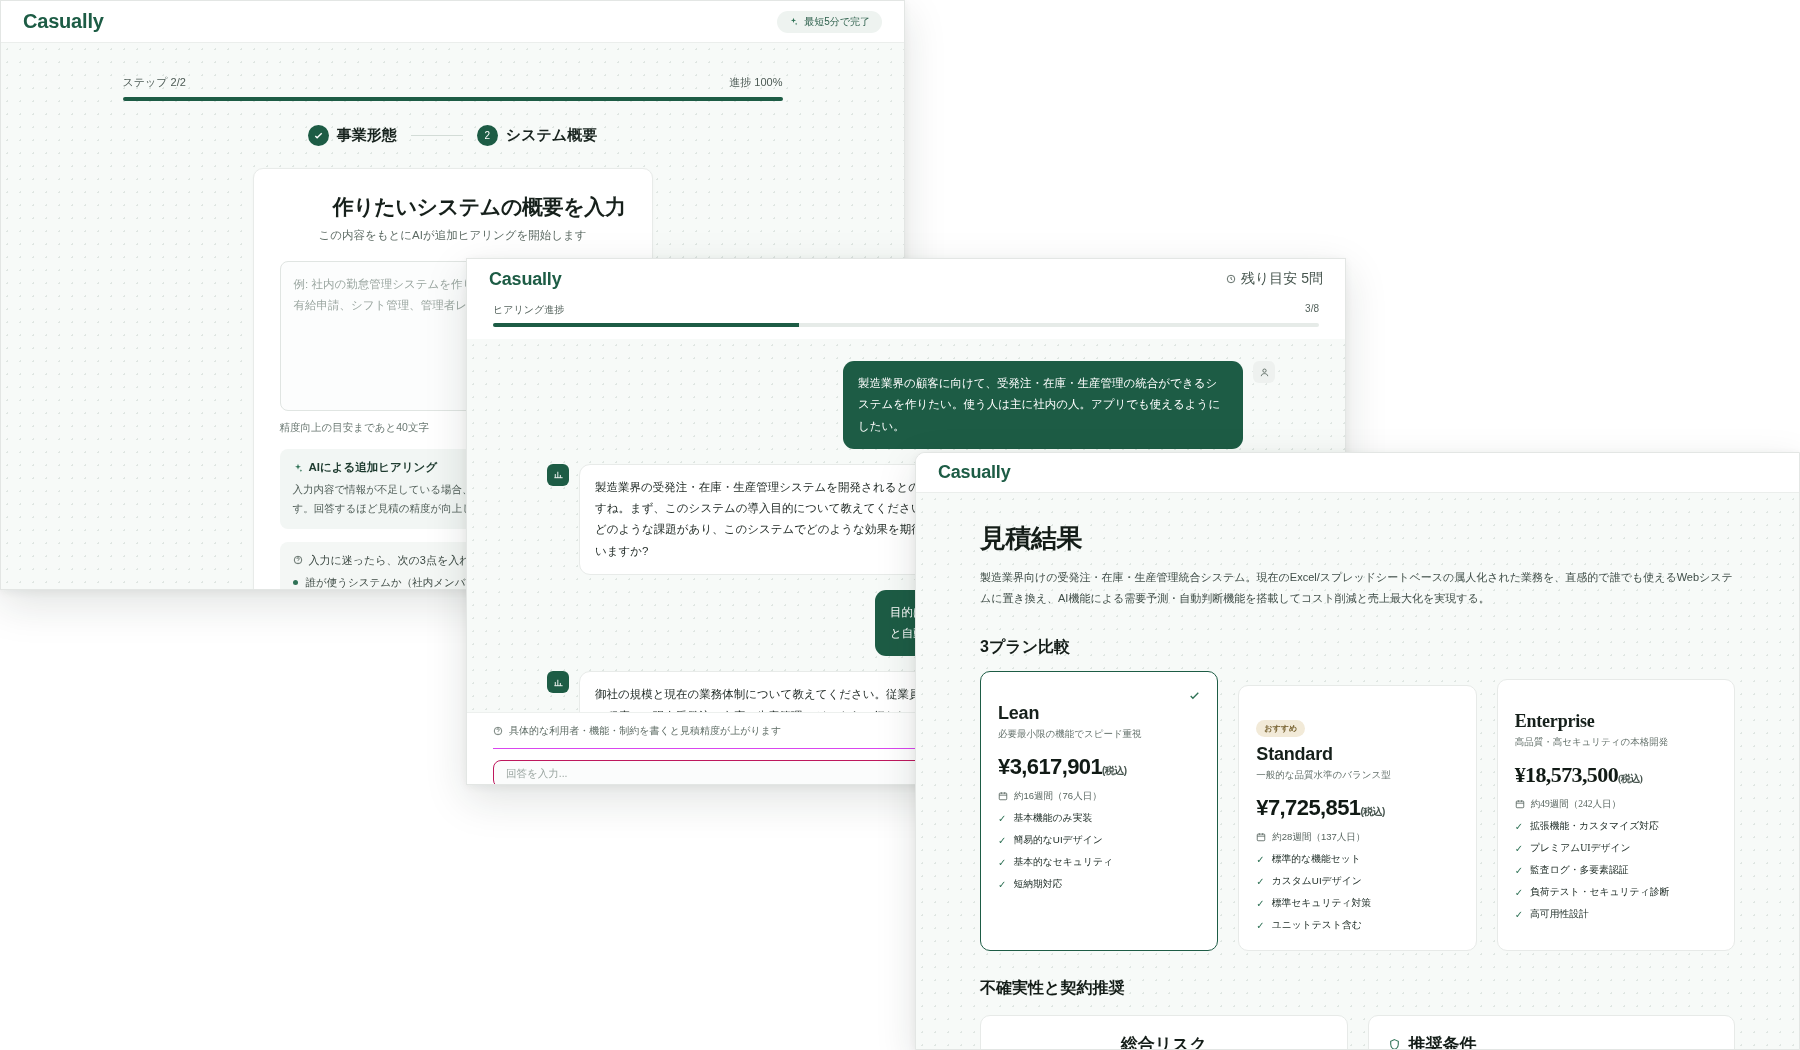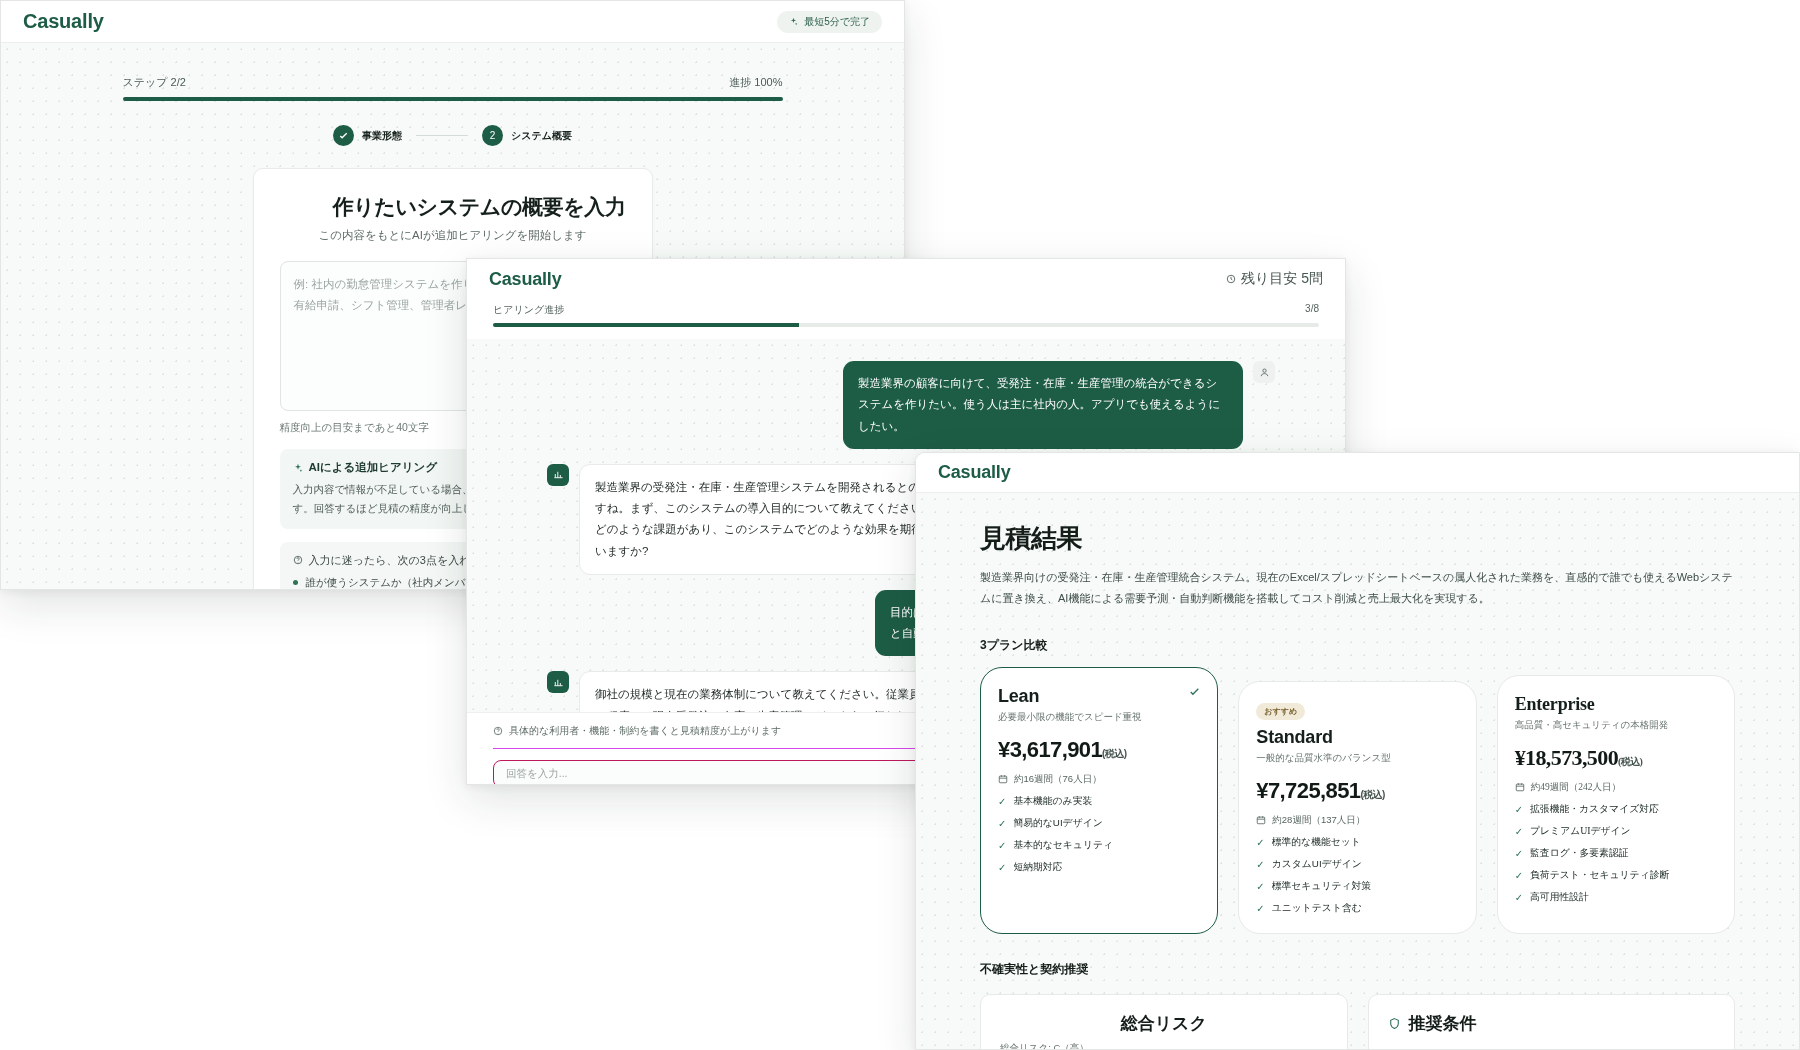--- a/index.html
+++ b/index.html
@@ -50,21 +50,21 @@
   .prog-row{ display:flex; justify-content:space-between; font-size:11px; color:#4c5a54; margin-bottom:7px;}
   .prog-bar{ height:4px; background:#e4eae7; border-radius:3px; overflow:hidden;}
   .prog-fill{ height:100%; background:#1d5c45; }
   .steps{ display:flex; align-items:center; justify-content:center; gap:0; margin-top:24px;}
   .step{ display:flex; align-items:center; gap:8px; }
   .step-dot{
     width:21px;height:21px;border-radius:50%;
     background:#1d5c45;color:#fff;font-size:10px;
     display:flex;align-items:center;justify-content:center;
   }
-  .step-label{ font-size:10px; color:#18231e; font-weight:600;}
+  .step-label{ font-size:15px; color:#18231e; font-weight:600;}
   .step-line{ width:52px;height:1px;background:#d3dcd7;margin:0 14px;}
   .card{
     background:#fff;border:1px solid #e8ebe9;border-radius:10px;
     box-shadow:0 1px 3px rgba(0,0,0,.03);
   }
   .w1-card{ width:400px; margin:22px auto 0; padding:24px 26px 20px; }
   .w1-title{ font-size:21px;font-weight:700;color:#16201b;text-align:right;letter-spacing:-.4px;}
   .w1-sub{ font-size:11.5px;color:#5d6b64;text-align:center;margin-top:7px;}
   .w1-textarea{
     margin-top:18px;border:1px solid #e0e5e2;border-radius:8px;background:#fcfdfd;
@@ -116,24 +116,24 @@
   }
 
   
   #win3{ left:915px; top:452px; width:885px; height:598px; border-radius:10px 0 0 0;}
   #win3 .win-head{ height:40px; }
   #win3 .brand{ font-size:18px; }
   .w3-body{ position:absolute;left:0;right:0;top:40px;bottom:0;overflow:hidden;}
   .w3-inner{ padding:28px 64px 0 64px; }
   .w3-h1{ font-size:26px;font-weight:700;color:#141d18;letter-spacing:-.5px;}
   .w3-desc{ font-size:11px;color:#3f4d47;line-height:1.95;margin-top:11px;}
-  .w3-h2{ font-size:12px;font-weight:700;color:#141d18;margin:27px 0 13px;}
+  .w3-h2{ font-size:16px;font-weight:700;color:#141d18;margin:27px 0 13px;}
   .plans{ display:flex;gap:20px; }
   .plan{
-    flex:1;background:#fff;border:1px solid #e7eae8;border-radius:22px;padding:18px 17px 18px;
+    flex:1;background:#fff;border:1px solid #e7eae8;border-radius:10px;padding:31px 17px 18px;
     position:relative;
   }
   .plan.sel{ border:1.6px solid #1d5c45; }
   .plan.mid{ margin-top:14px; }
   .plan.last{ margin-top:8px;font-family:Liberation Serif, serif; }
   .rec-badge{
     display:inline-block;background:#f2ead8;color:#7a6534;font-size:8px;
     border-radius:999px;padding:3px 8px;margin-bottom:7px;font-weight:700;
   }
   .plan-name{ font-size:18px;font-weight:600;color:#16201b;letter-spacing:-.2px;}

